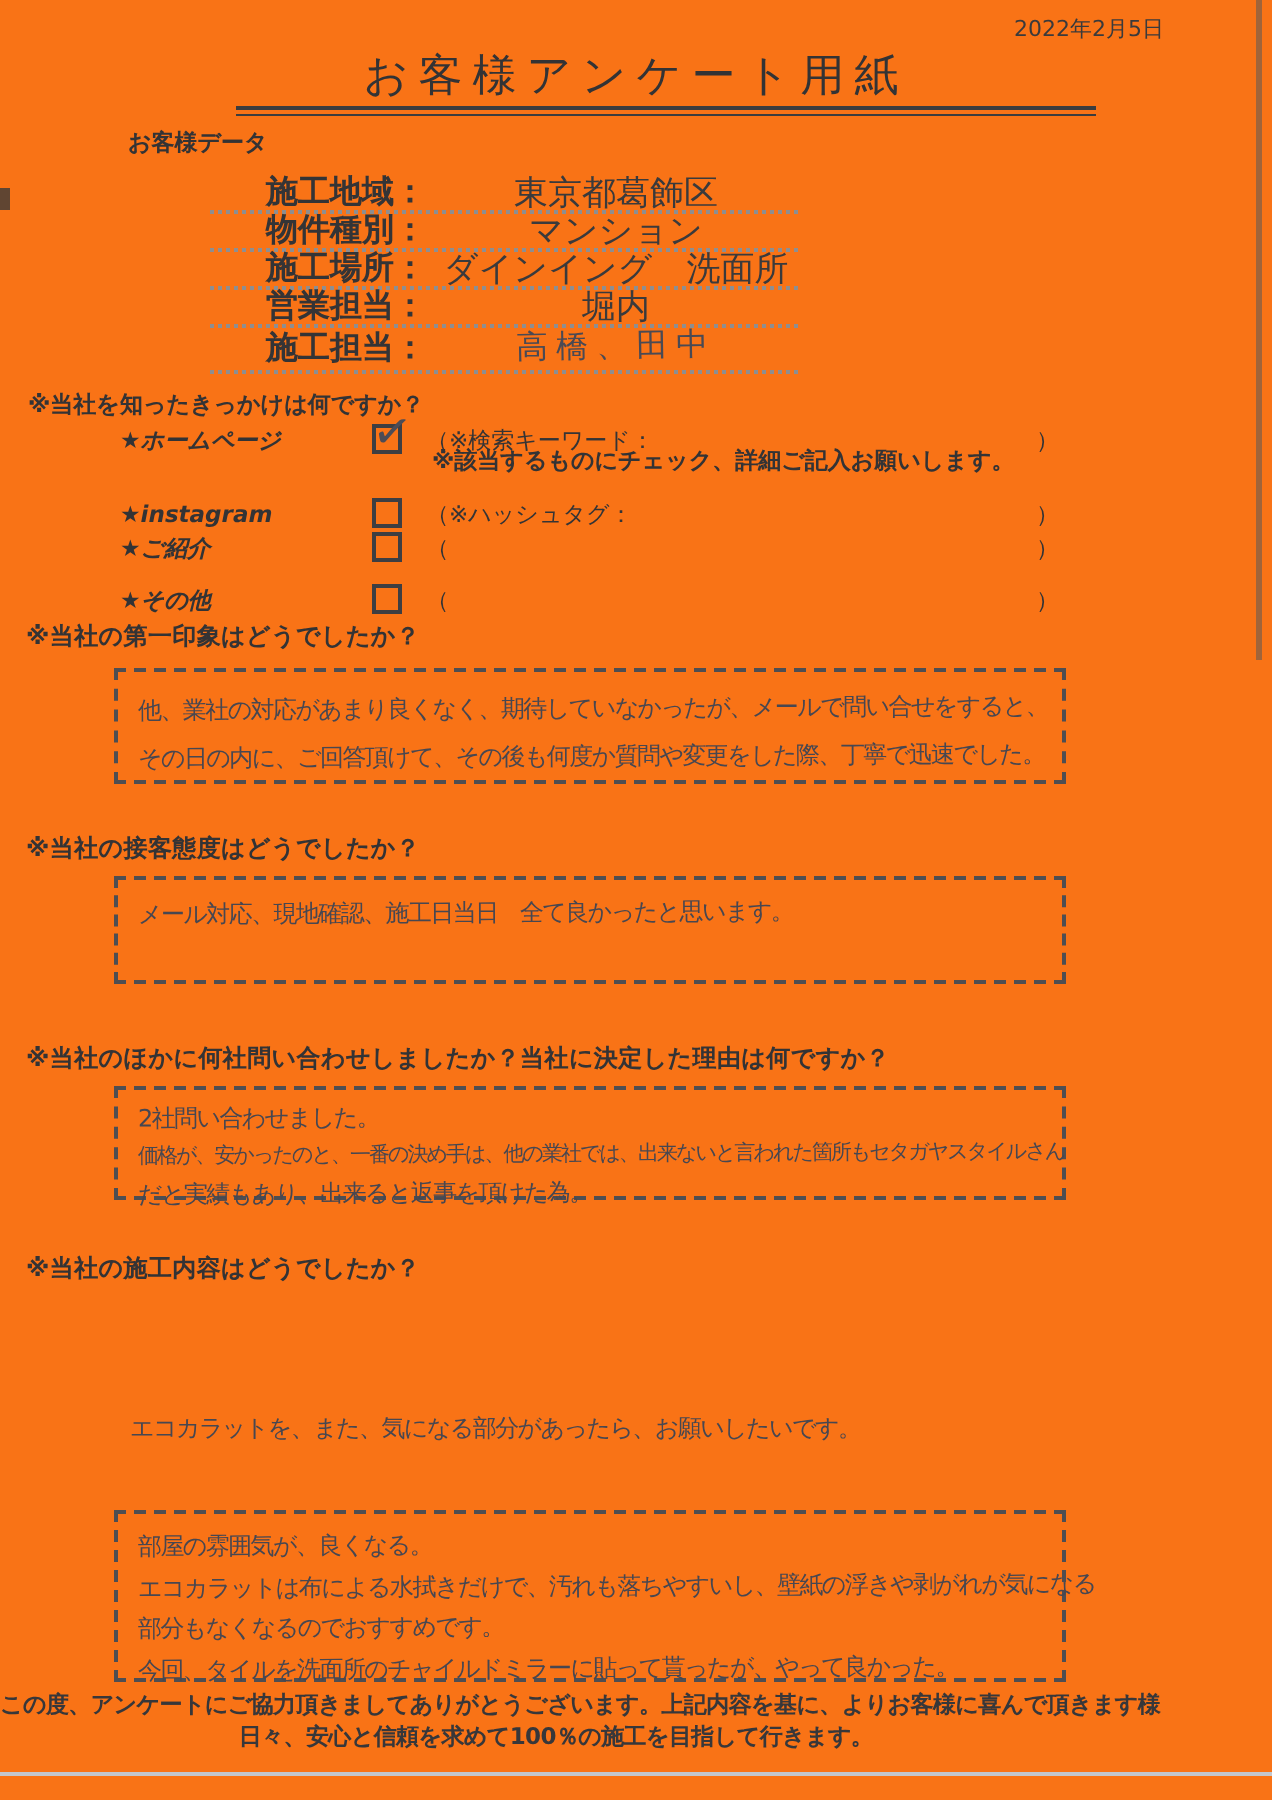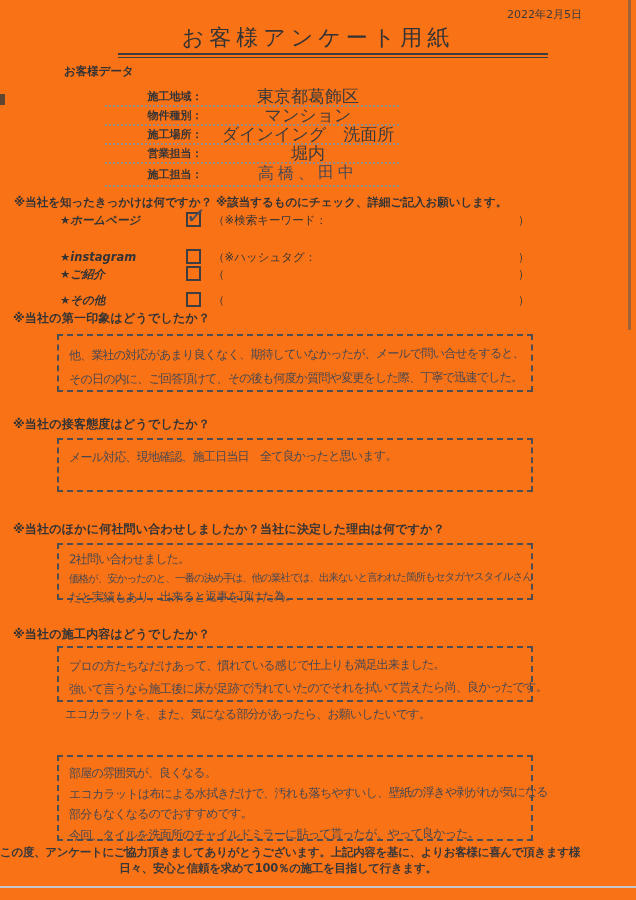--- a/index.html
+++ b/index.html
@@ -17,31 +17,31 @@
   .title-underline { position:absolute; top:53px; left:118px; width:430px; height:5px;
            border-top:2px solid #3c3c3e; border-bottom:1px solid #3c3c3e; }
 
   
   .cd-heading { position:absolute; top:64px; left:64px; font-size:11.5px;
            font-weight:600; color:#333335;text-align:right; }
   .ctable { position:absolute; top:88px; left:105px; width:294px; }
   .trow { position:relative; display:flex; align-items:center; height:19px;
            border-bottom:2px dotted #8e8e90; }
   .trow.tall { height:23px; }
-  .tlabel { padding-left:28px; width:112px; font-size:11px; font-weight:600;
-           color:#343436; white-space:nowrap;text-align:center; }
+  .tlabel { padding-left:28px; width:112px; font-size:16px; font-weight:600;
+           color:#343436; white-space:nowrap; }
   .tvalue { flex:1; text-align:center; font-size:17px; color:#3a3a3c; white-space:nowrap; }
   .tvalue.hand-value { font-size:16px; color:#4a4a54; transform:rotate(-1deg);
            letter-spacing:4px; margin-top:-3px; }
 
   
   .q-ref, .q-ref-inst { position:absolute; top:195px; font-size:11.5px; font-weight:600;
            color:#333335; white-space:nowrap; }
   .q-ref { left:14px; }
-  .q-ref-inst { left:216px; }
+  .q-ref-inst { left:216px;margin-top:28px; }
   .option { position:absolute; left:0; width:636px; height:20px; }
   .opt-label { position:absolute; left:60px; width:116px; text-align:left;
            font-size:11.5px; font-weight:600; color:#333335; line-height:16px;font-style:italic; }
   .checkbox { position:absolute; left:186px; top:0; width:15px; height:15px;
            border:2px solid #3e3e42; background:transparent; }
   .checkmark { display:none; position:absolute; left:-2px; top:-12px; font-size:24px;
            color:#4c4c56; transform:rotate(7deg); }
   .checkbox.checked .checkmark { display:block; }
   .opt-detail { position:absolute; left:213px; font-size:11.5px; color:#343436;
            line-height:16px; white-space:nowrap; }
@@ -160,24 +160,20 @@
   </div>
 
   <div class="q" style="top:521px">※当社のほかに何社問い合わせしましたか？当社に決定した理由は何ですか？</div>
   <div class="ansbox" id="box3">
     <div class="hand-line">2社問い合わせました。</div>
     <div class="hand-line long">価格が、安かったのと、一番の決め手は、他の業社では、出来ないと言われた箇所もセタガヤスタイルさん</div>
     <div class="hand-line">だと実績もあり、出来ると返事を頂けた為。</div>
   </div>
 
   <div class="q" style="top:626px">※当社の施工内容はどうでしたか？</div>
-  <div class="ansbox" id="box4">
-    <div class="hand-line">プロの方たちなだけあって、慣れている感じで仕上りも満足出来ました。</div>
-    <div class="hand-line">強いて言うなら施工後に床が足跡で汚れていたのでそれを拭いて貰えたら尚、良かったです。</div>
-  </div>
   <div class="hand-note">エコカラットを、また、気になる部分があったら、お願いしたいです。</div>
 
   <div class="ansbox" id="box5">
     <div class="hand-line">部屋の雰囲気が、良くなる。</div>
     <div class="hand-line">エコカラットは布による水拭きだけで、汚れも落ちやすいし、壁紙の浮きや剥がれが気になる</div>
     <div class="hand-line">部分もなくなるのでおすすめです。</div>
     <div class="hand-line">今回、タイルを洗面所のチャイルドミラーに貼って貰ったが、やって良かった。</div>
   </div>
 
   <div class="footer-line" id="footer1">この度、アンケートにご協力頂きましてありがとうございます。上記内容を基に、よりお客様に喜んで頂きます様</div>

